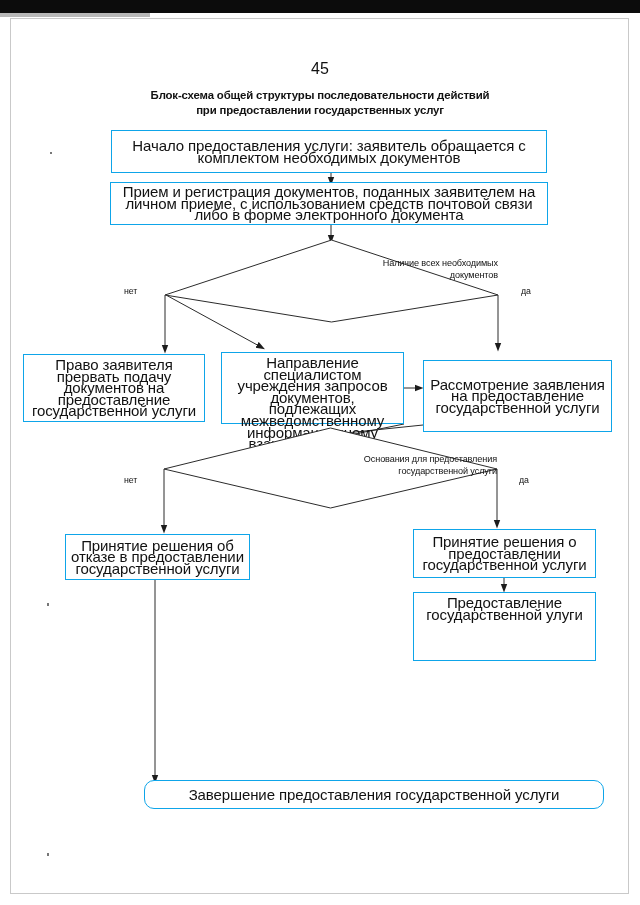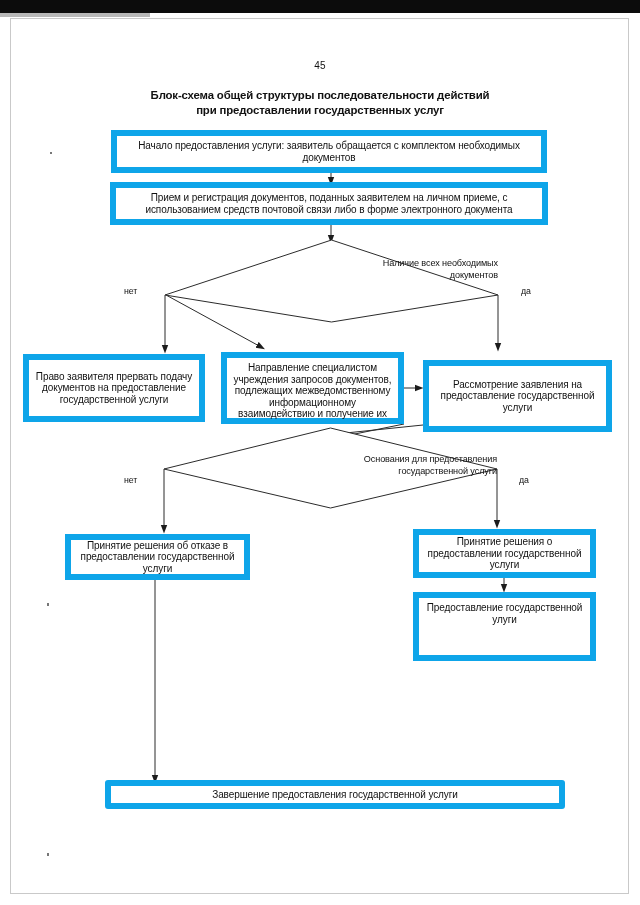--- a/index.html
+++ b/index.html
@@ -40,52 +40,52 @@
     width: 619px; height: 876px;
     border: 1px solid #c9c9c9;
     box-sizing: border-box;
   }
 
   .page-number {
     position: absolute;
     left: 0; top: 60px;
     width: 640px;
     text-align: center;
-    font-size: 10px;
+    font-size: 16px;
     letter-spacing: 0.2px;
   }
 
   .doc-title {
     position: absolute;
     left: 70px; top: 88px;
     width: 500px;
     text-align: center;
     font-size: 11.4px;
     font-weight: bold;
     line-height: 15px;
     letter-spacing: -0.15px;
   }
 
   
   .node {
     position: absolute;
     box-sizing: border-box;
-    border: 6px solid #0ea5e9;
+    border: 1px solid #0ea5e9;
     background: #ffffff;
     display: flex;
     align-items: center;
     justify-content: center;
     text-align: center;
-    font-size: 10px;
+    font-size: 15px;
     line-height: 11.6px;
     padding: 2px 5px;
     letter-spacing: -0.1px;
   }
   .node.top-align { align-items: flex-start; padding-top: 4px; }
-  .node.rounded { border-radius: 3px; }
+  .node.rounded { border-radius: 10px; margin-left: 39px; }
 
   .diamond-wrap { position: absolute; }
   .diamond-wrap svg { position: absolute; left: 0; top: 0; overflow: visible; }
   .diamond-label {
     position: absolute;
     left: 0;
     width: 100%;
     text-align: right;
     font-size: 9.1px;
     line-height: 11.6px;

